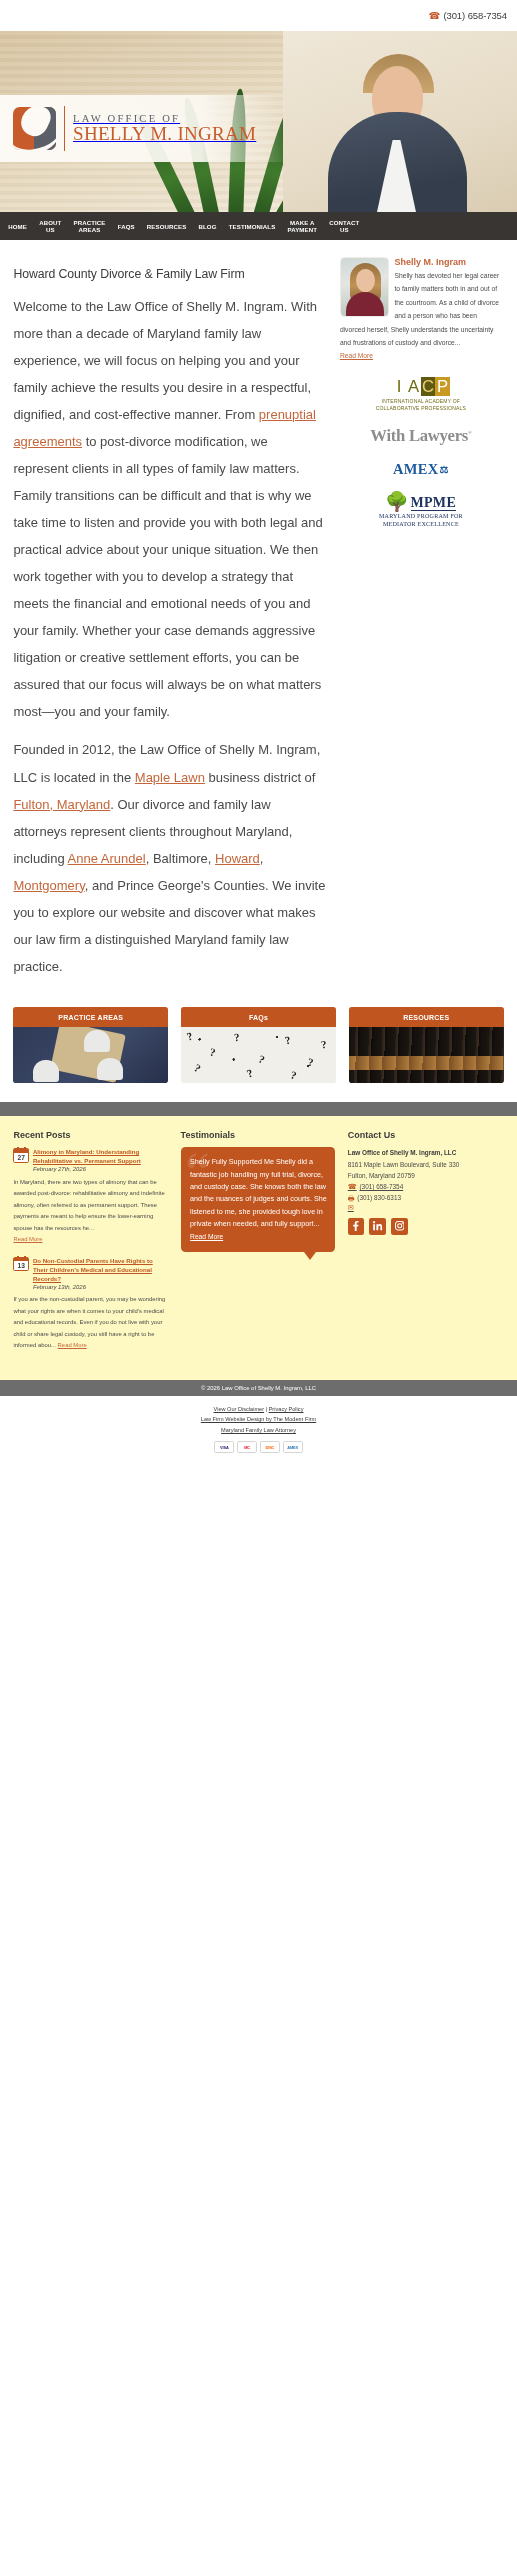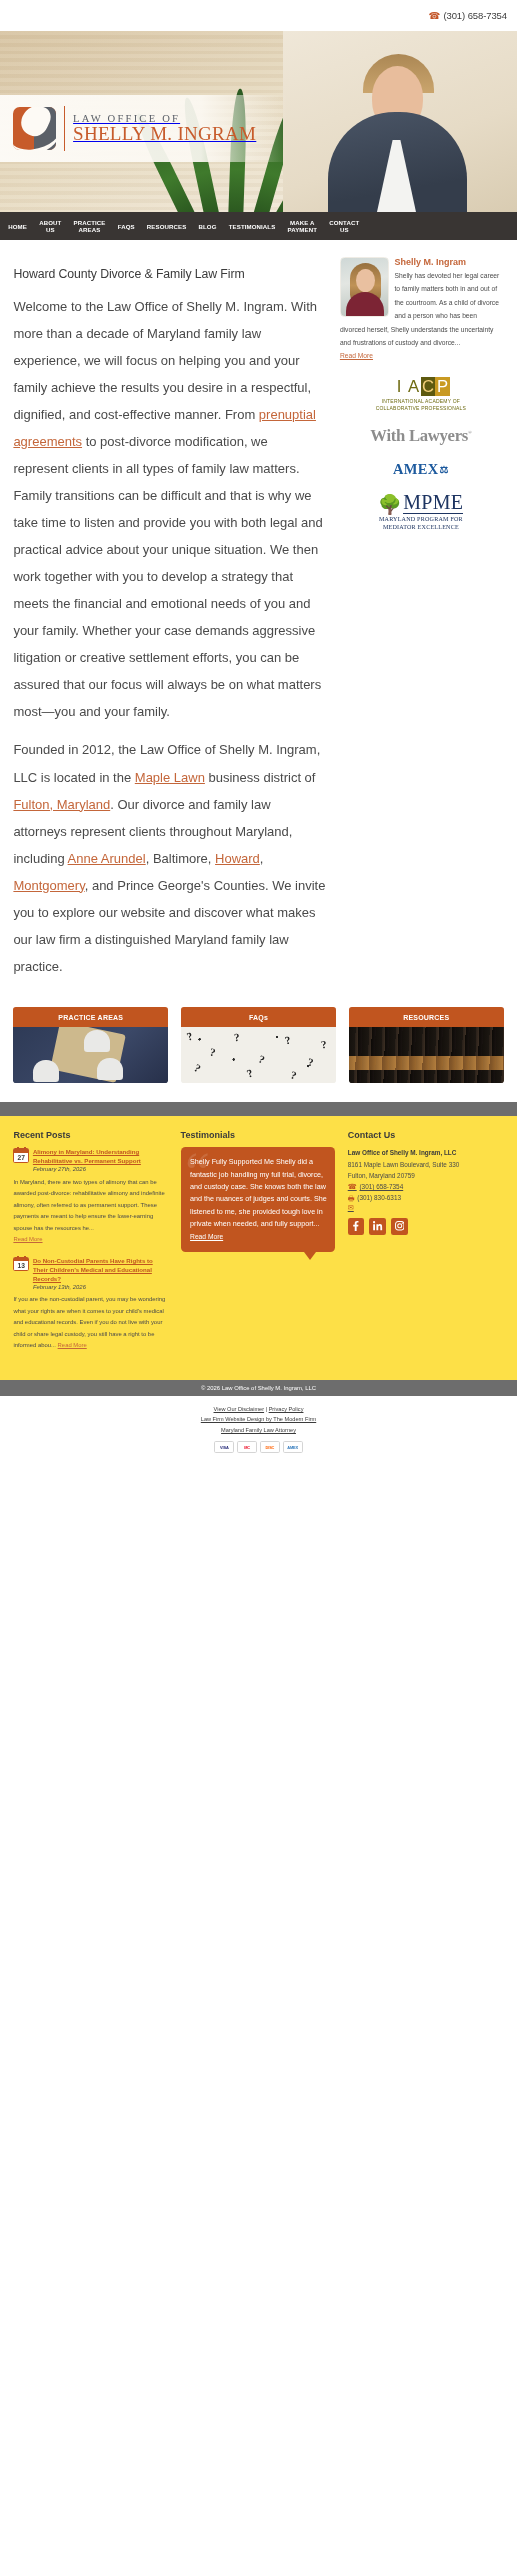--- a/index.html
+++ b/index.html
@@ -229,21 +229,21 @@
     font-family: "Liberation Serif", serif;
     font-size: 14.5px; color: #1d5a9e; font-weight: 700; letter-spacing: 0.3px;
     display: flex; align-items: center; gap: 1.1px;
   }
   .msba-scale { font-size: 10px; }
   .badge-mpme { text-align: center; }
   .mpme-top { display: flex; align-items: flex-end; justify-content: center; gap: 1.1px; }
   .mpme-tree { font-size: 19px; color: #6d9e46; line-height: 1; }
   .mpme-word {
     font-family: "Liberation Serif", serif;
-    font-size: 20px; color: #1d3461; font-weight: 400; letter-spacing: 0.3px;
+    font-size: 14px; color: #1d3461; font-weight: 700; letter-spacing: 0.3px;
     border-bottom: 1.1px solid #1d3461; line-height: 1.05;
   }
   .mpme-sub {
     font-family: "Liberation Serif", serif;
     font-size: 6.1px; color: #1d3461; letter-spacing: 0.2px; line-height: 1.3; margin-top: 1.7px;
   }
 
   
   .cards {
     display: flex; gap: 13px; padding: 16.7px 13.4px 19px 13.4px;
@@ -302,21 +302,21 @@
       #9a6a33 0px, #b9823f 6.7px,
       #7d5227 6.7px, #a06c30 13.4px);
     opacity: 0.95;
   }
 
   
   .grey-sep { height: 14.5px; background: #6d6d6d; }
 
   
   .footer-widgets {
-    display: flex; gap: 12.3px; padding: 13.4px 13.4px 18px 13.4px; background: #fde047;
+    display: flex; gap: 12.3px; padding: 13.4px 13.4px 18px 13.4px; background: #fef9c3;
   }
   .fw { }
   .fw-posts { width: 156px; }
   .fw-testi  { width: 156px; }
   .fw-contact{ width: 157px; }
   .fw-title {
     font-size: 9px; font-weight: 700; color: #3b3b3b; margin-bottom: 7.8px;
   }
   .post { margin-bottom: 10px; }
   .post-head { display: flex; gap: 3.9px; align-items: flex-start; }

